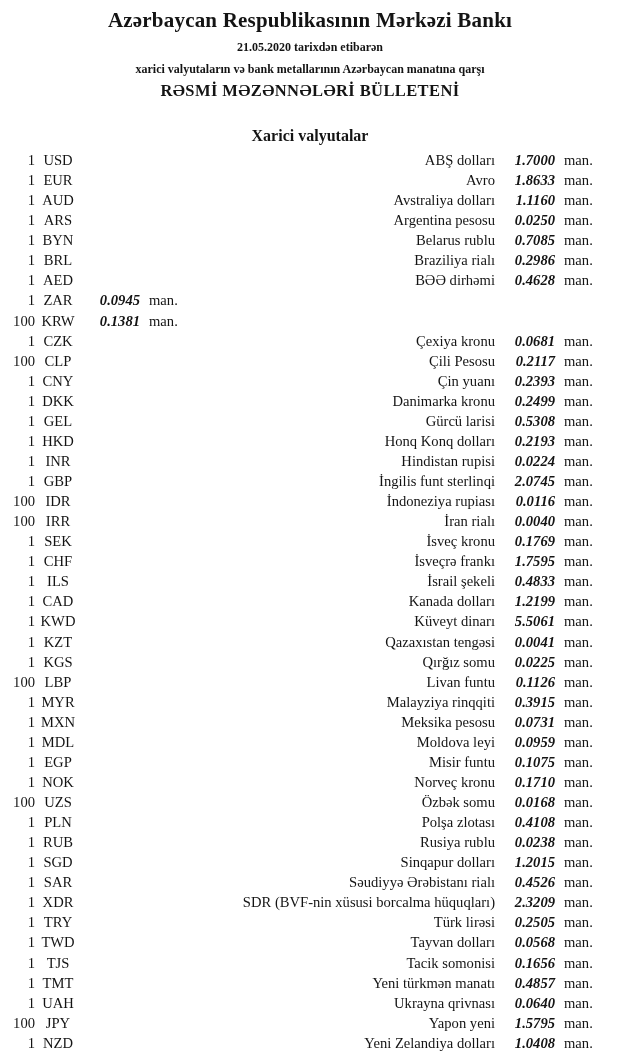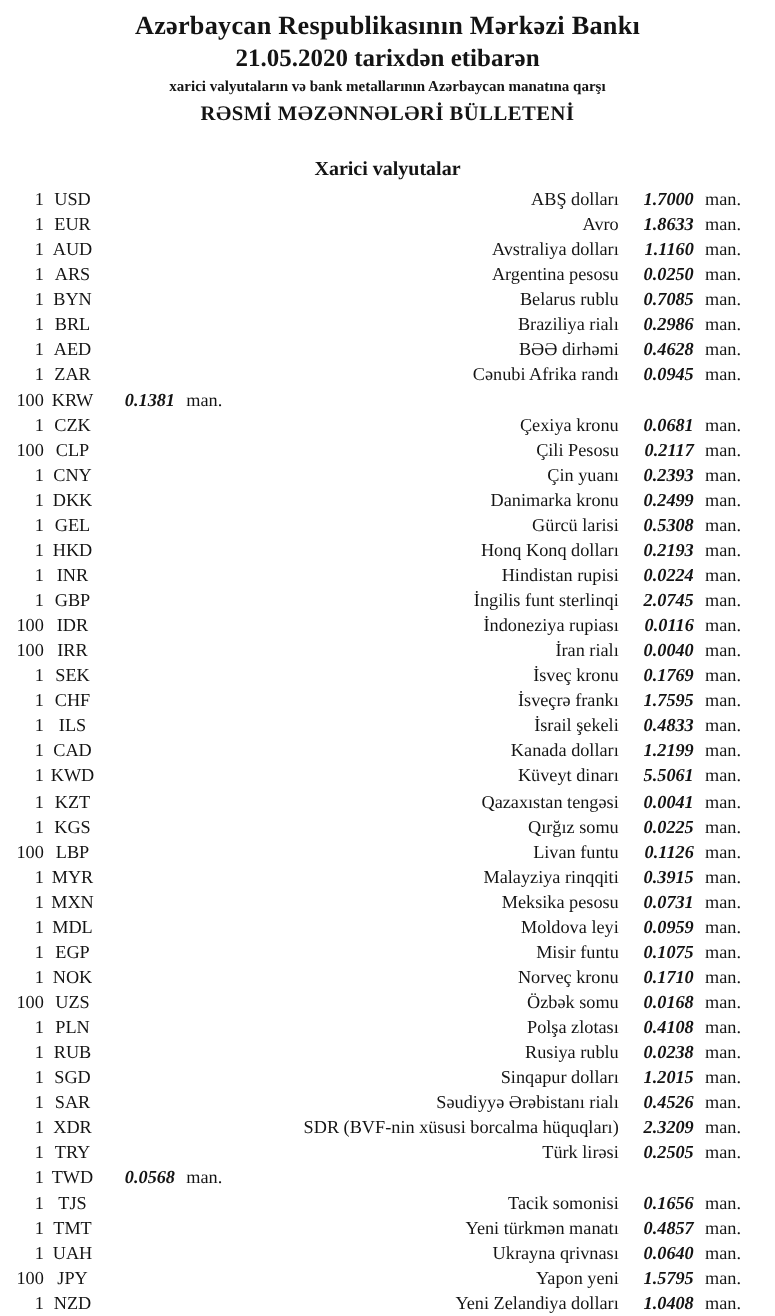--- a/index.html
+++ b/index.html
@@ -25,21 +25,21 @@
     white-space: nowrap;
   }
   .bank-name {
     top: 7px;
     font-size: 21px;
     line-height: 26px;
     letter-spacing: 0.2px;
   }
   .date-line {
     top: 37px;
-    font-size: 20px;
+    font-size: 12px;
     line-height: 20px;
   }
   .subject-line {
     top: 59px;
     font-size: 12px;
     line-height: 20px;
   }
   .bulletin-title {
     top: 81px;
     font-size: 16.5px;
@@ -165,21 +165,20 @@
     <span class="qty">1</span>
     <span class="code">AED</span>
     <span class="name">BƏƏ dirhəmi</span>
     <span class="rate">0.4628</span>
     <span class="man">man.</span>
   </div>
 
   <div class="row">
     <span class="qty">1</span>
     <span class="code">ZAR</span>
-    <span class="name">Cənubi Afrika randı</span>
     <span class="rate">0.0945</span>
     <span class="man">man.</span>
   </div>
 
   <div class="row">
     <span class="qty">100</span>
     <span class="code">KRW</span>
     <span class="rate">0.1381</span>
     <span class="man">man.</span>
   </div>
@@ -420,20 +419,21 @@
     <span class="qty">1</span>
     <span class="code">TRY</span>
     <span class="name">Türk lirəsi</span>
     <span class="rate">0.2505</span>
     <span class="man">man.</span>
   </div>
 
   <div class="row">
     <span class="qty">1</span>
     <span class="code">TWD</span>
+    <span class="name">Tayvan dolları</span>
     <span class="rate">0.0568</span>
     <span class="man">man.</span>
   </div>
 
   <div class="row">
     <span class="qty">1</span>
     <span class="code">TJS</span>
     <span class="name">Tacik somonisi</span>
     <span class="rate">0.1656</span>
     <span class="man">man.</span>

